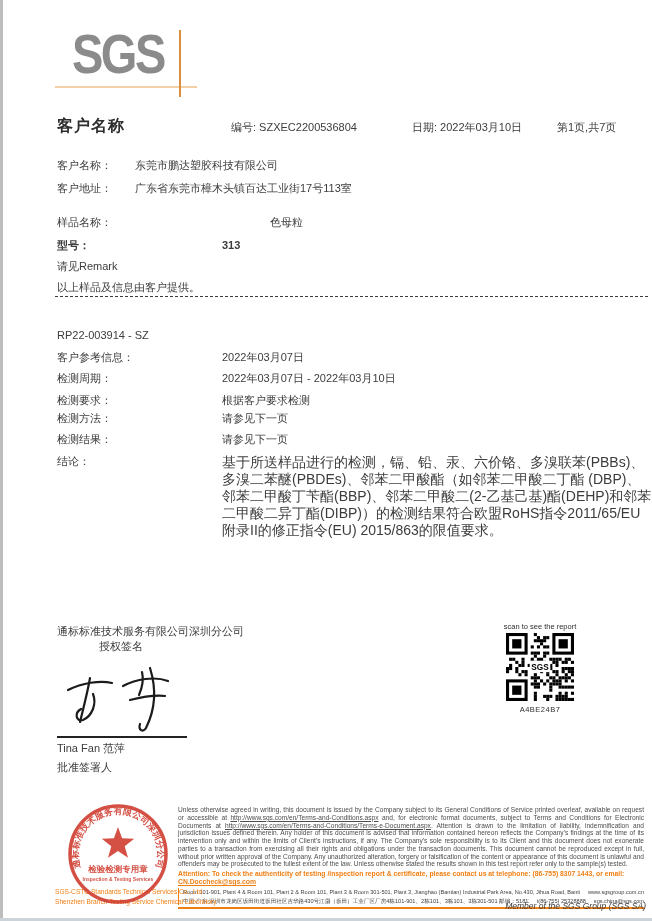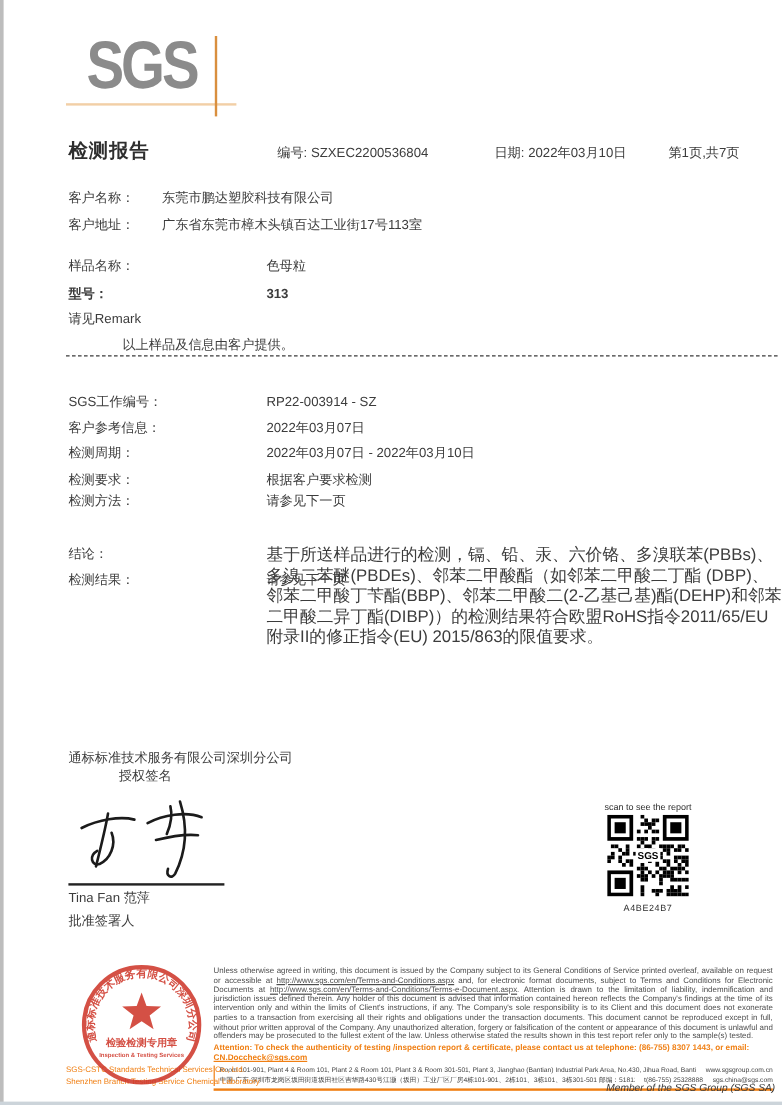--- a/index.html
+++ b/index.html
@@ -31,21 +31,21 @@
   .conclusion{left:222px;top:454px;width:430px;font-size:14px;line-height:17px;}
   .conclusion-lbl{left:57px;top:454px;font-size:11px;}
   
   .sig-company{left:57px;top:624px;font-size:11px;}
   .sig-auth{left:57px;top:639px;font-size:11px;margin-left:42px;}
   .sig-svg{left:60px;top:658px;}
   .sig-line{left:57px;top:736px;width:130px;height:2px;background:#222;}
   .sig-name{left:57px;top:741px;font-size:11px;}
   .sig-role{left:57px;top:760px;font-size:11px;}
   
-  .qr-wrap{left:494px;top:668px;width:92px;text-align:center;}
+  .qr-wrap{left:494px;top:622px;width:92px;text-align:center;}
   .qr-caption{font-size:7.5px;color:#2e2e2e;}
   .qr-code-svg{margin-top:2px;}
   .qr-id{font-size:7.5px;color:#2e2e2e;letter-spacing:.5px;}
   
   .footer{left:178px;top:806px;width:466px;}
   .legal{margin:0;font-size:6.6px;line-height:1.18;color:#4d4d4d;text-align:justify;}
   .legal a{color:#4d4d4d;text-decoration:underline;}
   .attn{margin:2px 0 0 0;font-size:6.8px;line-height:1.2;font-weight:bold;color:#f07f13;}
   .attn a{color:#f07f13;text-decoration:underline;font-weight:bold;}
   .addr-block{margin-top:2px;border-left:1.5px solid #f07f13;padding-left:4px;}
@@ -62,70 +62,69 @@
 </head>
 <body>
 
 <div class="abs edge-left"></div>
 <div class="abs edge-bottom"></div>
 
 <div class="abs logo-text">SGS</div>
 <div class="abs logo-underline"></div>
 <div class="abs logo-vline"></div>
 
-<div class="abs doc-title">检测报告</div>
+<div class="abs doc-title">客户名称</div>
 <div class="abs hdr-no">编号: SZXEC2200536804</div>
 <div class="abs hdr-date">日期: 2022年03月10日</div>
 <div class="abs hdr-page">第1页,共7页</div>
 
 <div class="abs row" style="top:158px;">
   <span class="lbl w78">客户名称：</span>
   <span>东莞市鹏达塑胶科技有限公司</span>
 </div>
 <div class="abs row" style="top:181px;">
   <span class="lbl w78">客户地址：</span>
   <span>广东省东莞市樟木头镇百达工业街17号113室</span>
 </div>
 
-<div class="abs row" style="top:215px;">
+<div class="abs row" style="top:215px;gap:48px;">
   <span class="lbl w165">样品名称：</span>
   <span>色母粒</span>
 </div>
 <div class="abs row" style="top:238px;font-weight:bold;">
   <span class="lbl w165">型号：</span>
   <span>313</span>
 </div>
 <div class="abs row" style="top:259px;">
   <span>请见Remark</span>
 </div>
-<div class="abs note" style="top:280px;margin-left:45px;">以上样品及信息由客户提供。</div>
+<div class="abs note" style="top:280px;">以上样品及信息由客户提供。</div>
 
 <div class="abs sep-dashed"></div>
 
 <div class="abs row" style="top:328px;">
-  <span class="lbl w165">SGS工作编号：</span>
   <span>RP22-003914 - SZ</span>
 </div>
 <div class="abs row" style="top:350px;">
   <span class="lbl w165">客户参考信息：</span>
   <span>2022年03月07日</span>
 </div>
 <div class="abs row" style="top:371px;">
   <span class="lbl w165">检测周期：</span>
   <span>2022年03月07日 - 2022年03月10日</span>
 </div>
 <div class="abs row" style="top:393px;">
   <span class="lbl w165">检测要求：</span>
   <span>根据客户要求检测</span>
 </div>
 <div class="abs row" style="top:411px;">
   <span class="lbl w165">检测方法：</span>
   <span>请参见下一页</span>
 </div>
-<div class="abs row" style="top:432px;margin-top:45px;">
+<div class="abs row" style="top:432px;">
   <span class="lbl w165">检测结果：</span>
   <span>请参见下一页</span>
 </div>
 
 <div class="abs conclusion-lbl">结论：</div>
 <div class="abs conclusion">基于所送样品进行的检测，镉、铅、汞、六价铬、多溴联苯(PBBs)、多溴二苯醚(PBDEs)、邻苯二甲酸酯（如邻苯二甲酸二丁酯 (DBP)、邻苯二甲酸丁苄酯(BBP)、邻苯二甲酸二(2-乙基己基)酯(DEHP)和邻苯二甲酸二异丁酯(DIBP)）的检测结果符合欧盟RoHS指令2011/65/EU附录II的修正指令(EU) 2015/863的限值要求。</div>
 
 <div class="abs sig-company">通标标准技术服务有限公司深圳分公司</div>
 <div class="abs sig-auth">授权签名</div>
 <svg class="abs sig-svg" width="150" height="82" viewBox="0 0 150 82">

